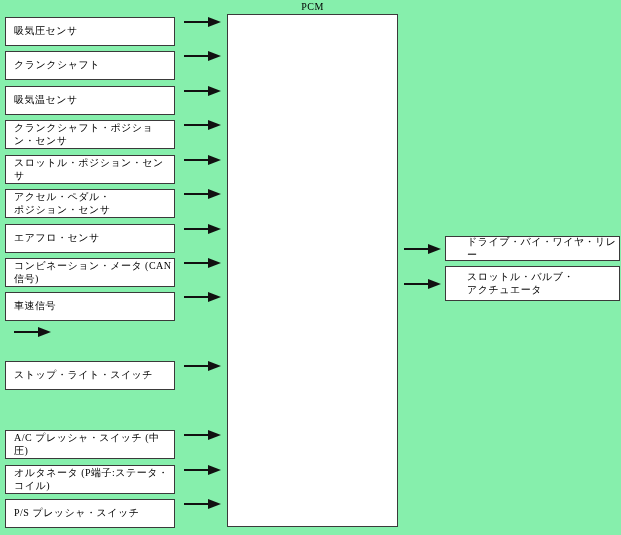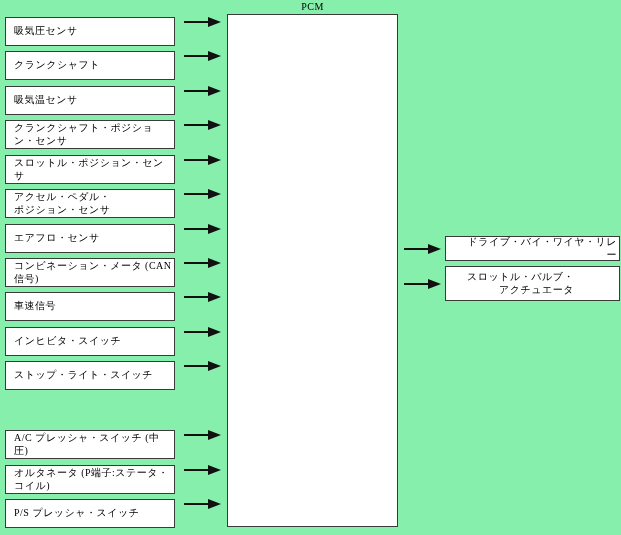--- a/index.html
+++ b/index.html
@@ -45,21 +45,21 @@
     box-sizing:border-box;
     border:1px solid #3a3a3a;
     background:#fff;
   }
   .rrow {
     position:absolute; left:404px;
     display:flex; align-items:center;
   }
   .rrow1 { top:236px; height:25px; }
   .rrow2 { top:266px; height:35px; }
-  .rbox { width:175px; padding-left:21px; padding-right:2px; margin-left:4px; box-sizing:border-box;text-align:right; }
+  .rbox { width:175px; padding-left:21px; padding-right:2px; margin-left:4px; box-sizing:border-box; }
 </style>
 </head>
 <body>
 
 <div class="canvas">
 
   <div class="pcm-title">PCM</div>
   <div class="pcm"></div>
 
   <div class="lrow" style="top:17px">
@@ -138,23 +138,20 @@
   <div class="lrow" style="top:292px">
     <div class="box lbox">
         <span>車速信号</span>
       </div>
     <div class="arrow larrow">
         <span class="shaft"></span>
         <span class="head"></span>
       </div>
   </div>
   <div class="lrow" style="top:327px">
-    <div class="box lbox">
-        <span>インヒビタ・スイッチ</span>
-      </div>
     <div class="arrow larrow">
         <span class="shaft"></span>
         <span class="head"></span>
       </div>
   </div>
   <div class="lrow" style="top:361px">
     <div class="box lbox">
         <span>ストップ・ライト・スイッチ</span>
       </div>
     <div class="arrow larrow">

